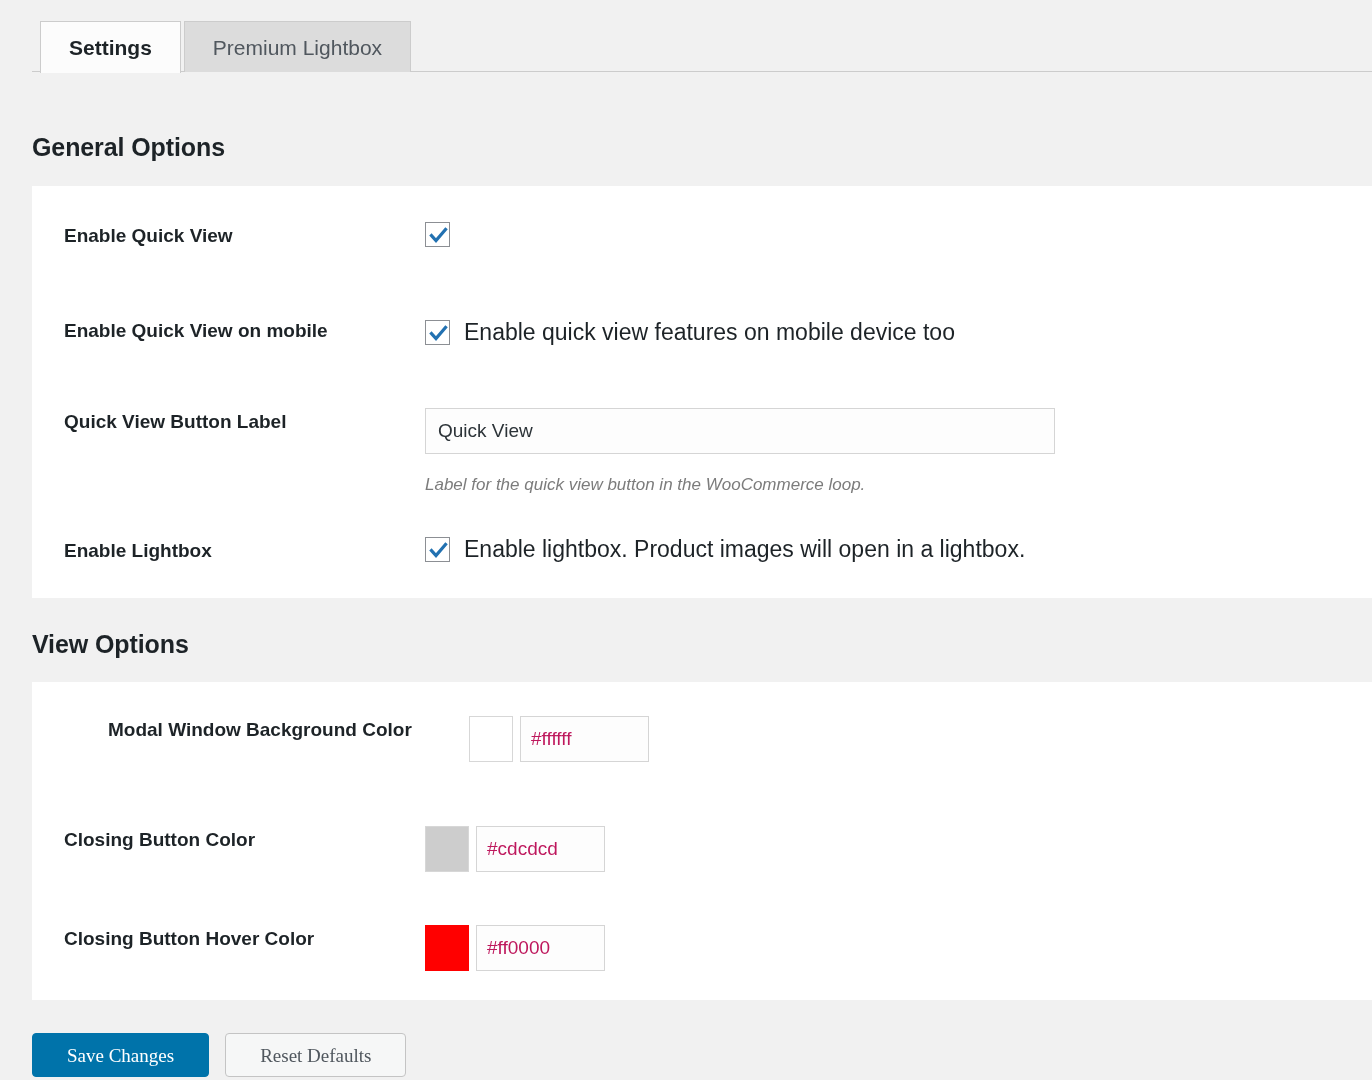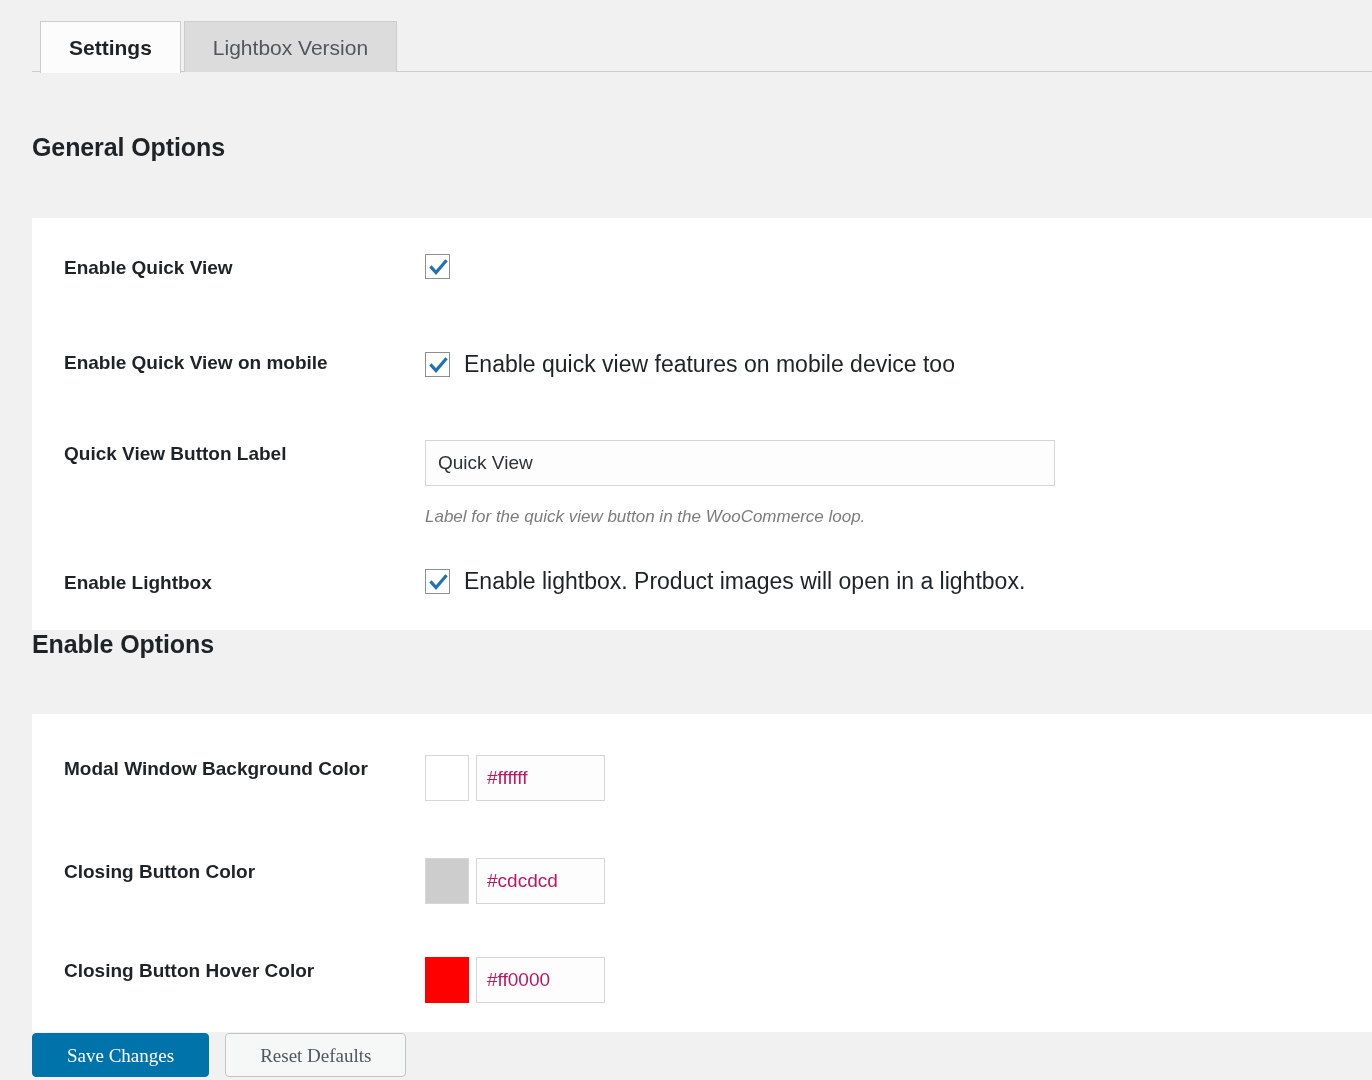--- a/index.html
+++ b/index.html
@@ -56,21 +56,20 @@
   
   .section-title {
     position: absolute; left: 32px;
     font-size: 25px; font-weight: 600; color: #1d2327;
     letter-spacing: -0.1px;
     white-space: nowrap;
   }
   .panel {
     position: absolute; left: 32px; width: 1340px;
     background: #ffffff;
-    margin-top: 32px;
   }
 
   .row {
     position: absolute; left: 0; width: 100%;
     display: flex; align-items: flex-start;
   }
   .row-label {
     width: 393px;
     padding-left: 32px;
     font-size: 19px; font-weight: 600; color: #1d2327;
@@ -169,21 +168,21 @@
 </head>
 <body>
 
 <div class="page">
 
   <div class="tab-bar">
     <div class="tab active">
       <span>Settings</span>
     </div>
     <div class="tab inactive">
-      <span>Lightbox Version</span>
+      <span>Premium Lightbox</span>
     </div>
   </div>
   <div class="tab-underline"></div>
 
   <div class="section-title" style="top:133px;">General Options</div>
 
   <div class="panel" style="top:186px; height:412px;">
 
     <div class="row" style="top:36px;">
       <div class="row-label">Enable Quick View</div>
@@ -229,25 +228,25 @@
               <path d="M3.5 10.5 L8 15.5 L17.5 4.5" fill="none" stroke="#2271b1" stroke-width="3.2" stroke-linecap="square"></path>
             </svg>
           </span>
           <span class="cb-text">Enable lightbox. Product images will open in a lightbox.</span>
         </div>
       </div>
     </div>
 
   </div>
 
-  <div class="section-title" style="top:630px;">Enable Options</div>
+  <div class="section-title" style="top:630px;">View Options</div>
 
   <div class="panel" style="top:682px; height:318px;">
 
-    <div class="row" style="top:41px;">
+    <div class="row" style="top:34px;padding-left:44px;">
       <div class="row-label" style="width:393px;">Modal Window Background Color</div>
       <div class="row-field">
         <div class="color-control">
           <span class="color-swatch" id="swatch-modal-bg" style="background: rgb(255, 255, 255);"></span>
           <input class="color-hex" type="text" value="#ffffff" style="">
         </div>
       </div>
     </div>
 
     <div class="row" style="top:144px;">

